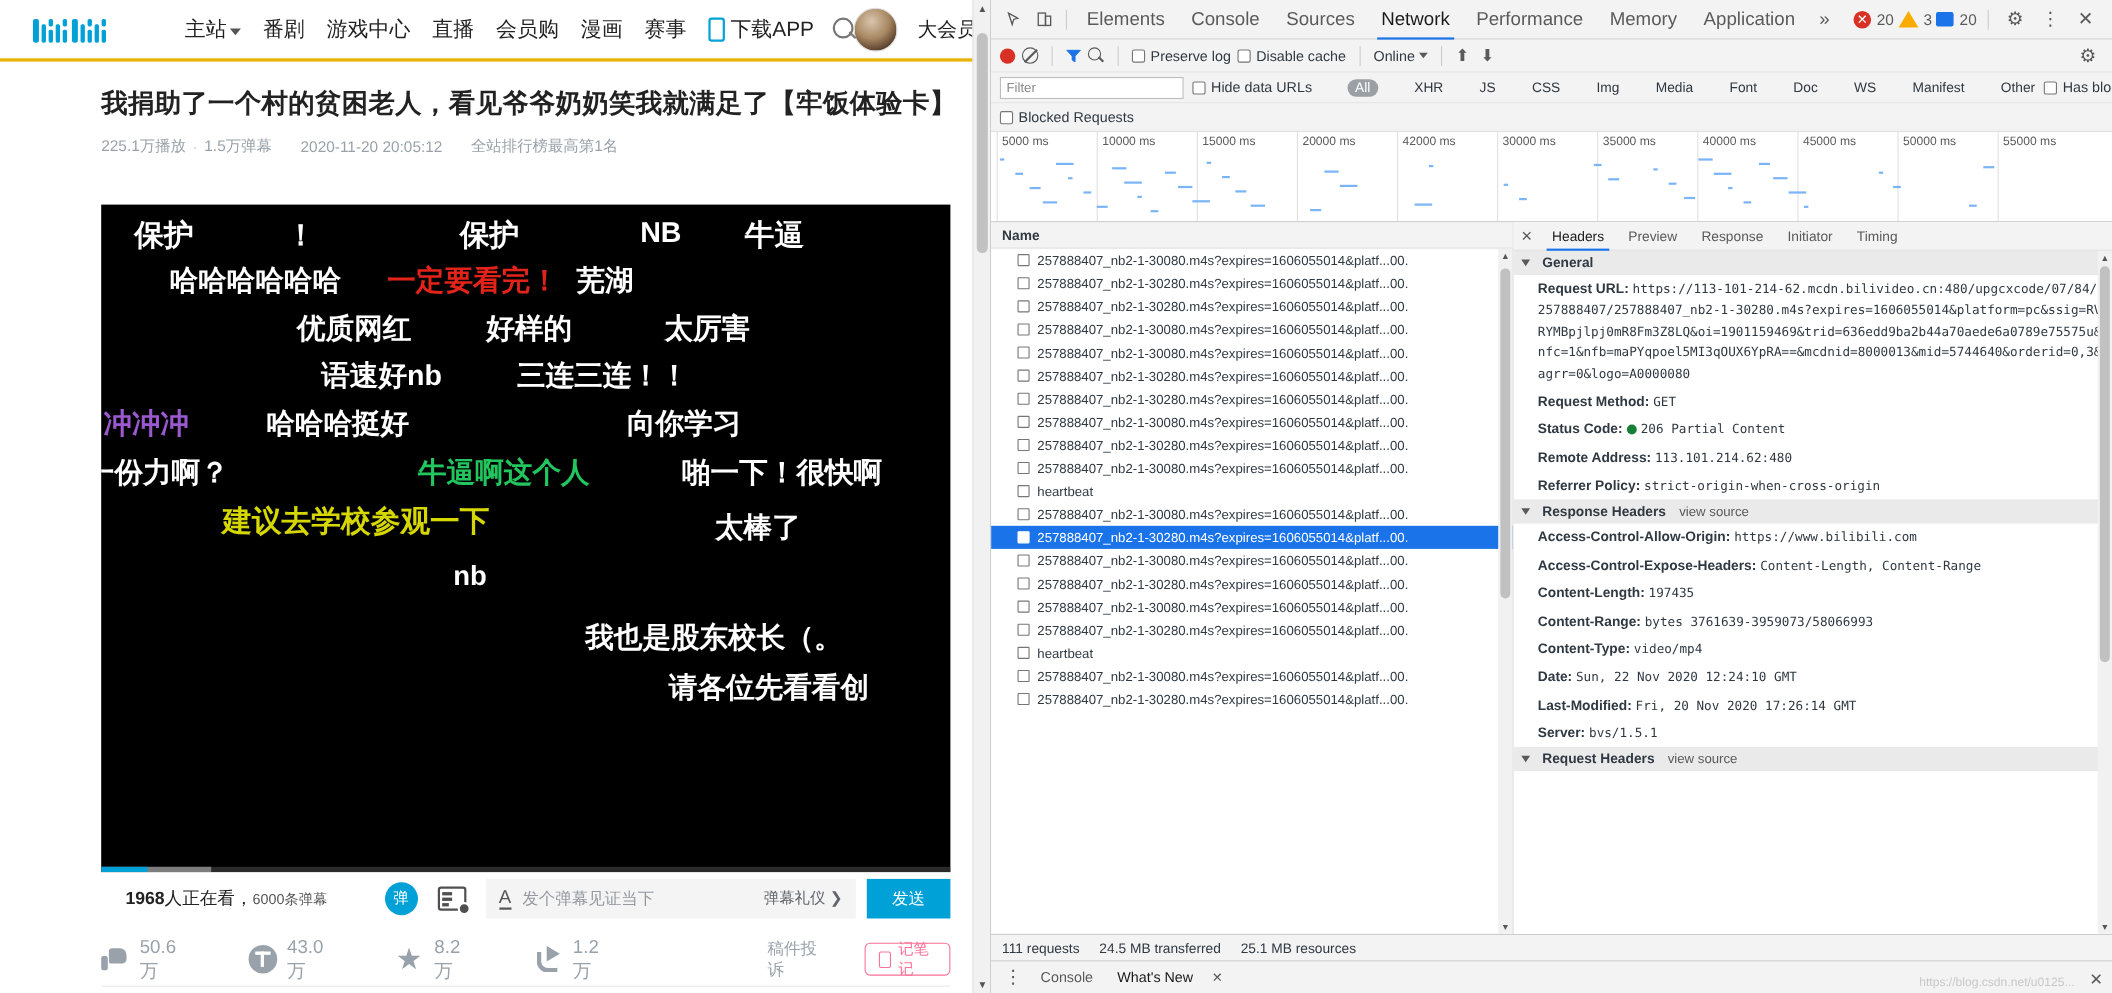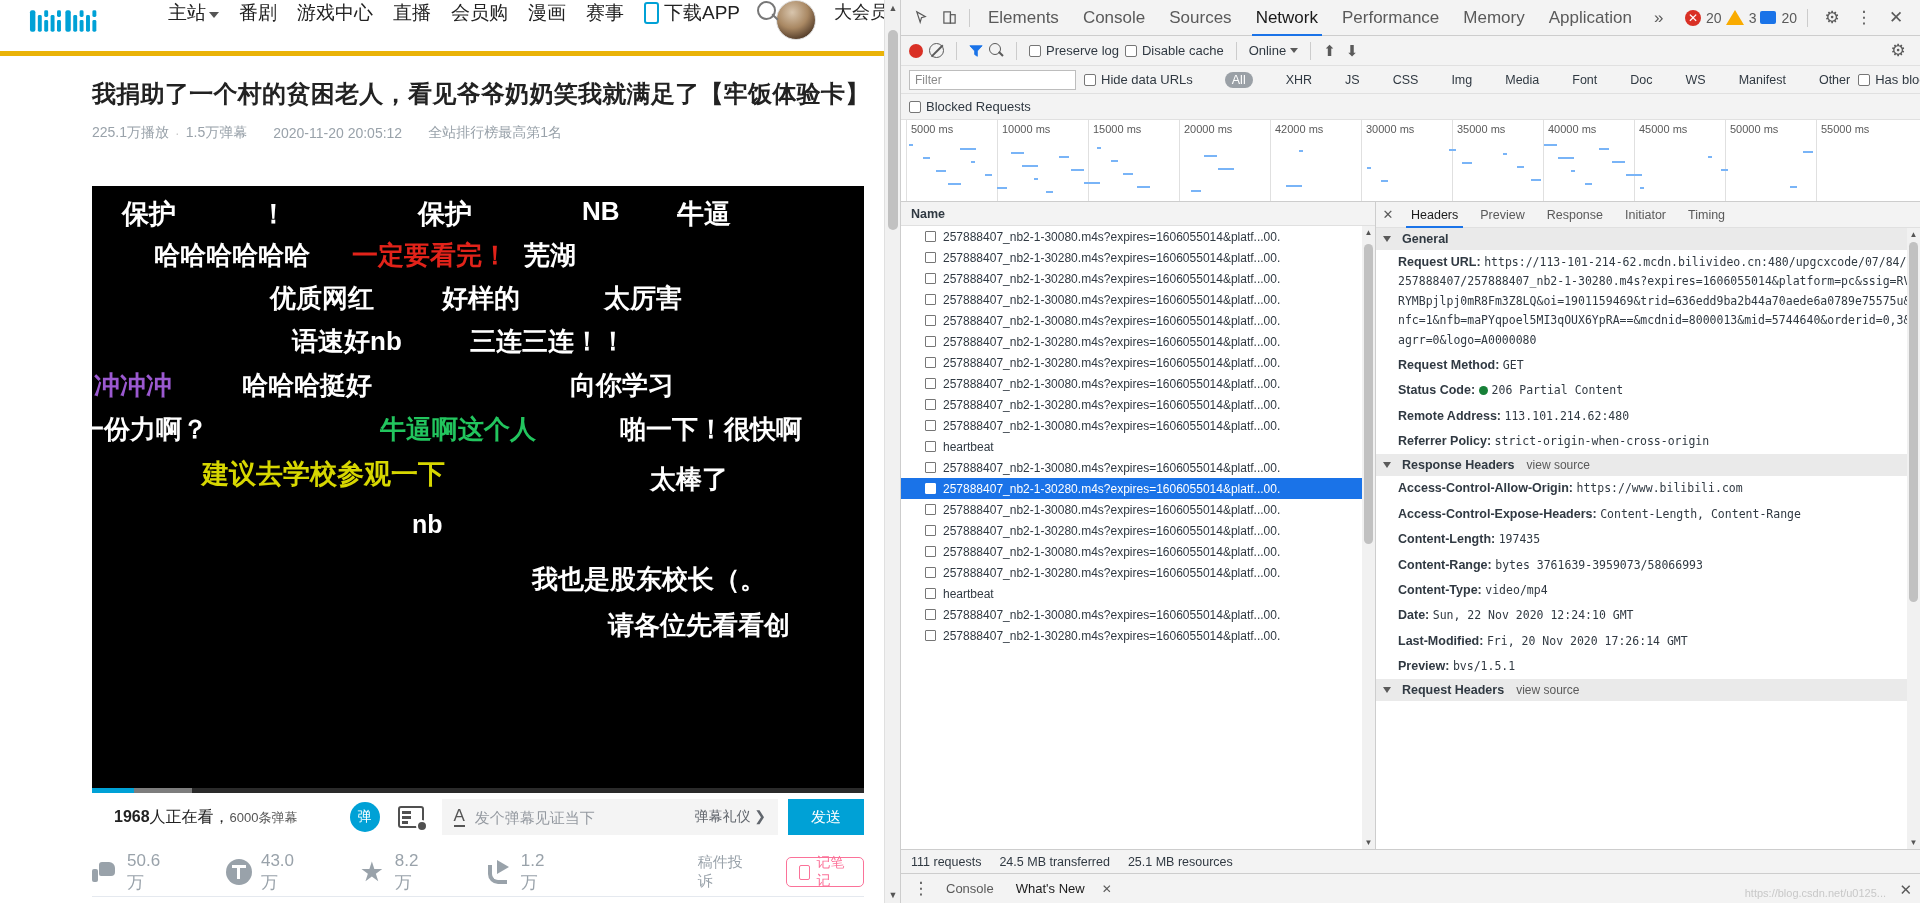--- a/index.html
+++ b/index.html
@@ -7,22 +7,22 @@
     width: 1920px; height: 903px;
     font-family: "Liberation Sans", "DejaVu Sans", sans-serif;
     overflow: hidden; background: #fff;
   }
   #root { position: relative; width: 1920px; height: 903px; display: flex; }
 
   
   #bili { position: relative; width: 900px; height: 903px; background: #fff; overflow: hidden; }
 
   .bili-header {
-    height: 56px; display: flex; align-items: flex-start; gap: 0px;
-    padding: 0 14px 0 28px; background: #fff; border-bottom: 5px solid #eab308;
+    height: 56px; display: flex; align-items: center; gap: 0px;
+    padding: 0 14px 0 28px; background: #fff; border-bottom: 3px solid #eab308;
   }
   .bili-logo { width: 118px; height: 40px; flex: 0 0 auto; margin-right: 22px; }
   .nav-list { display: flex; align-items: center; gap: 20px; }
   .nav-item {
     font-size: 19px; color: #222; white-space: nowrap; cursor: pointer;
     display: flex; align-items: center; gap: 3px;
   }
   .caret-dn {
     width: 0; height: 0; border-left: 5px solid transparent;
     border-right: 5px solid transparent; border-top: 6px solid #555; margin-top: 4px;
@@ -771,21 +771,21 @@
             <span class="viewsrc">view source</span>
           </div>
           <div id="resp-kvs">
               <div class="kv"><b>Access-Control-Allow-Origin: </b><span class="val">https://www.bilibili.com</span></div>
               <div class="kv"><b>Access-Control-Expose-Headers: </b><span class="val">Content-Length, Content-Range</span></div>
               <div class="kv"><b>Content-Length: </b><span class="val">197435</span></div>
               <div class="kv"><b>Content-Range: </b><span class="val">bytes 3761639-3959073/58066993</span></div>
               <div class="kv"><b>Content-Type: </b><span class="val">video/mp4</span></div>
               <div class="kv"><b>Date: </b><span class="val">Sun, 22 Nov 2020 12:24:10 GMT</span></div>
               <div class="kv"><b>Last-Modified: </b><span class="val">Fri, 20 Nov 2020 17:26:14 GMT</span></div>
-              <div class="kv"><b>Preview: </b><span class="val">bvs/1.5.1</span></div>
+              <div class="kv"><b>Server: </b><span class="val">bvs/1.5.1</span></div>
             </div>
 
           <div class="sec-head">
             <i class="tri"></i>
             <span>Request Headers</span>
             <span class="viewsrc">view source</span>
           </div>
 
           <div class="det-scroll">
             <div class="darw" style="top:0">▲</div>

